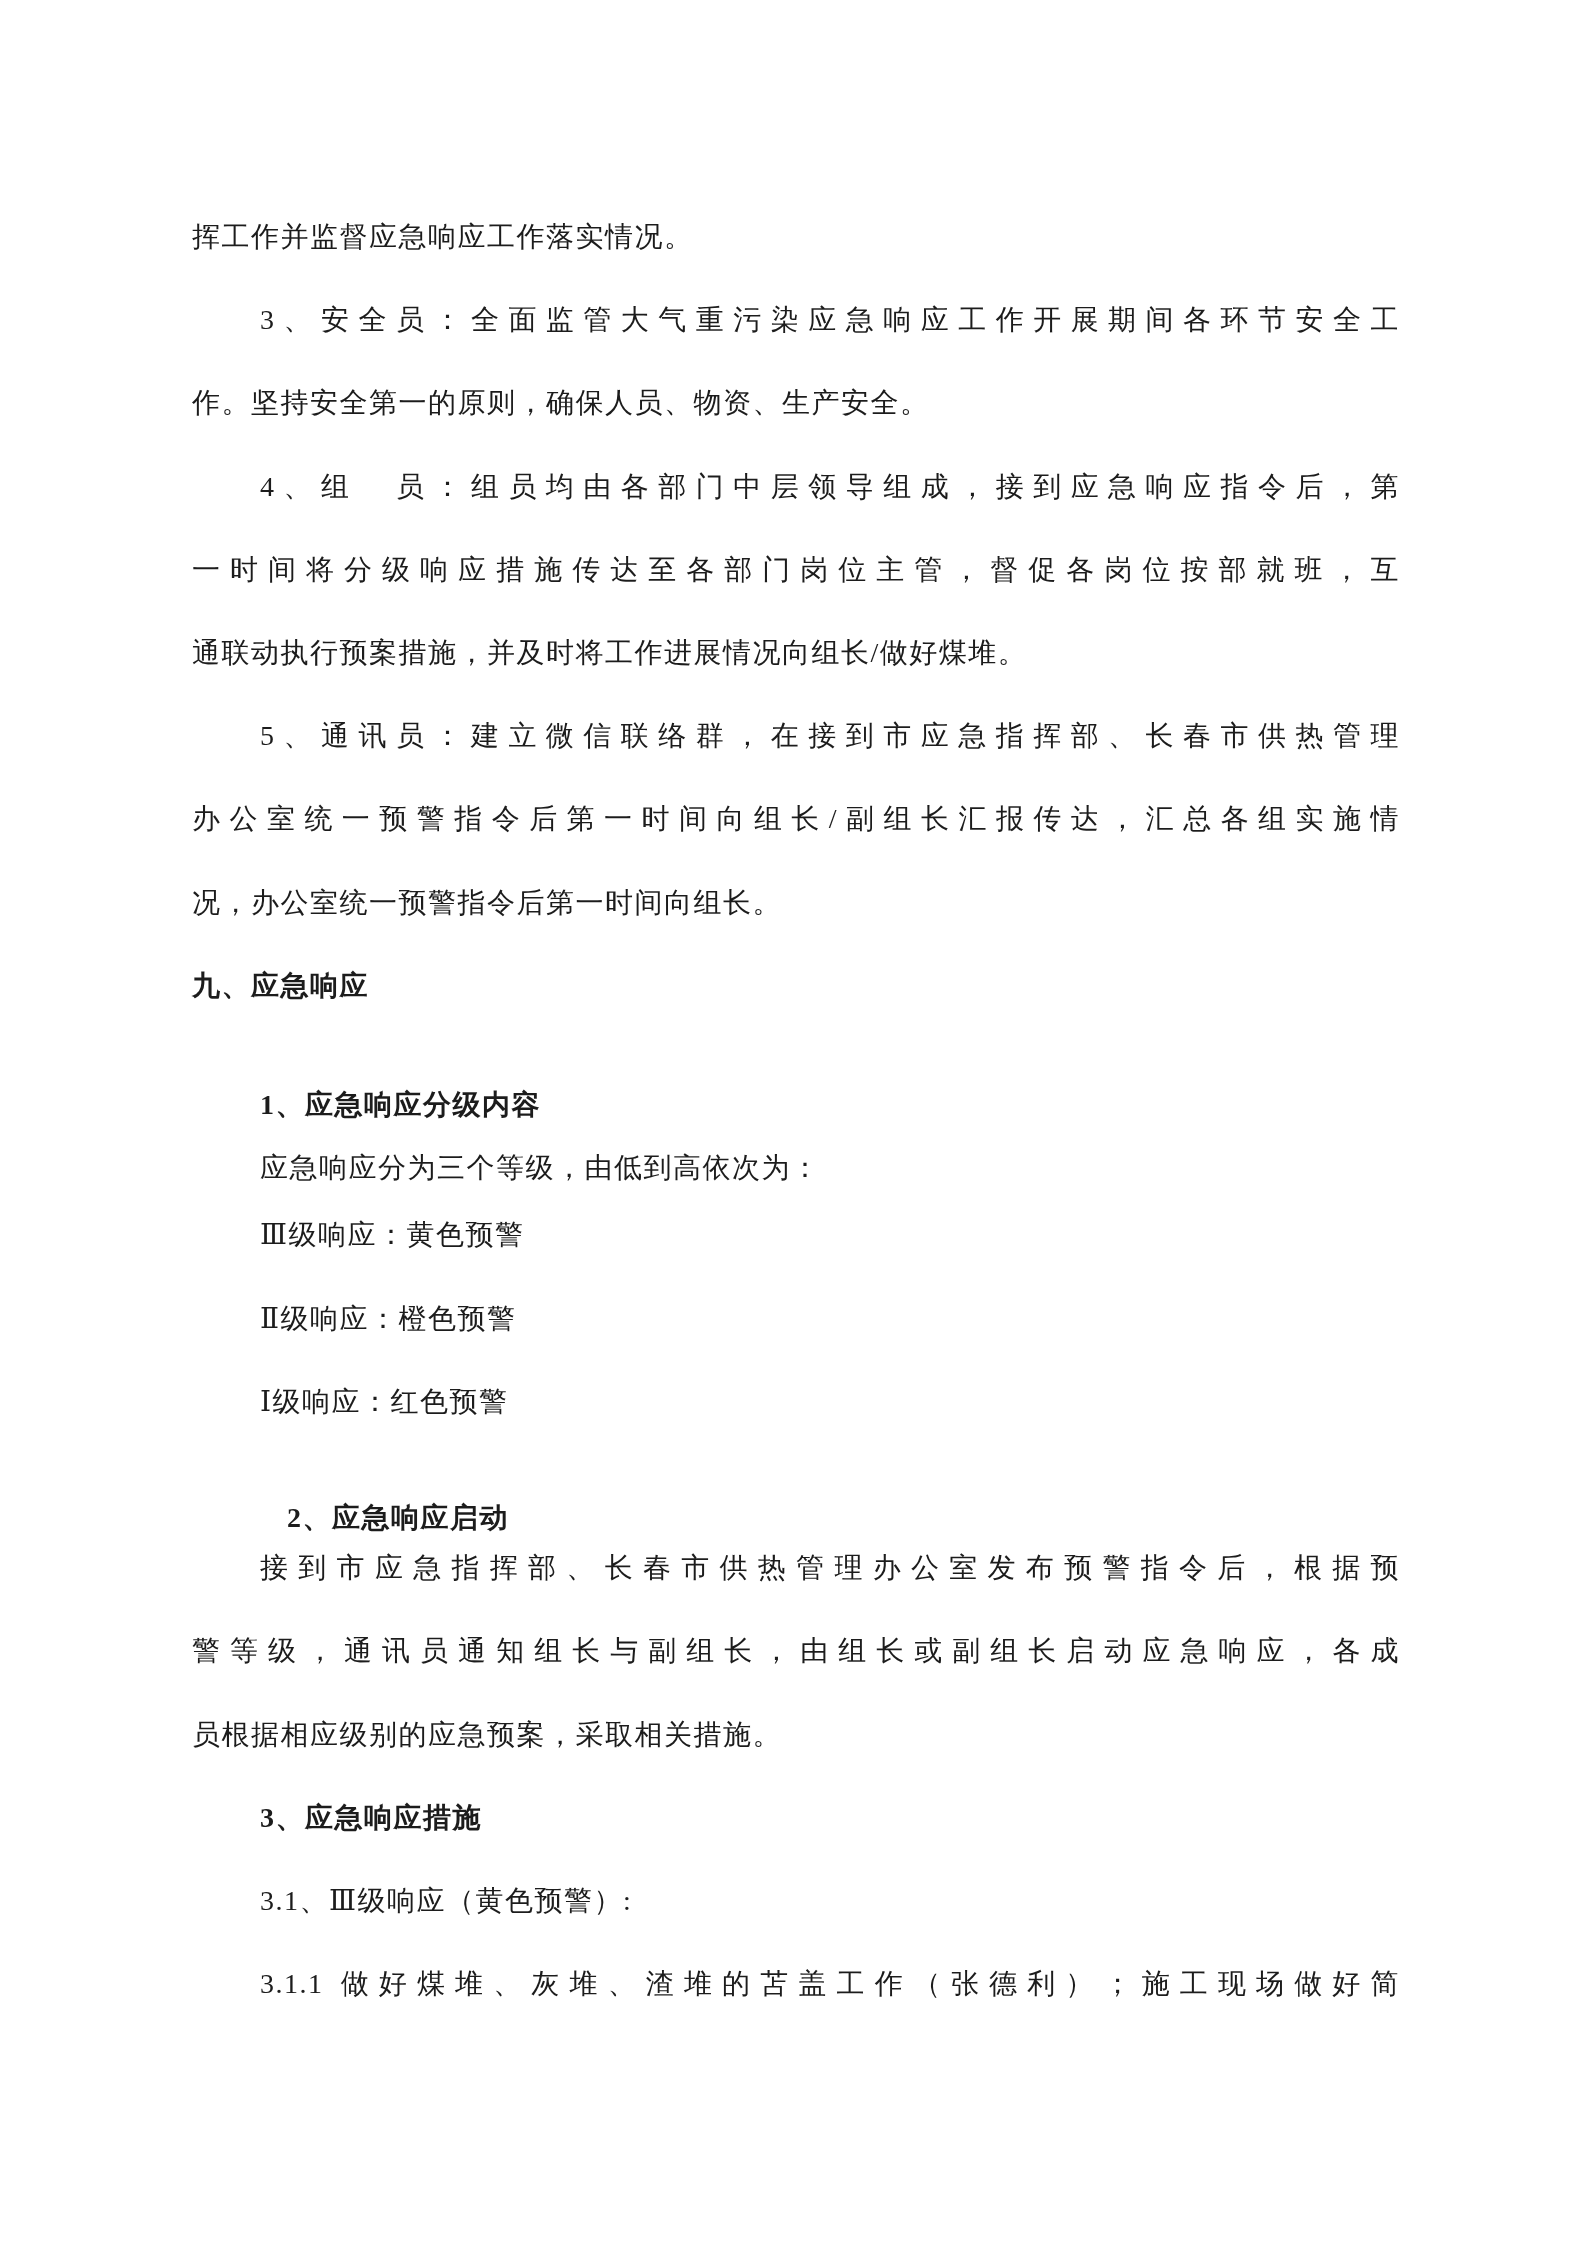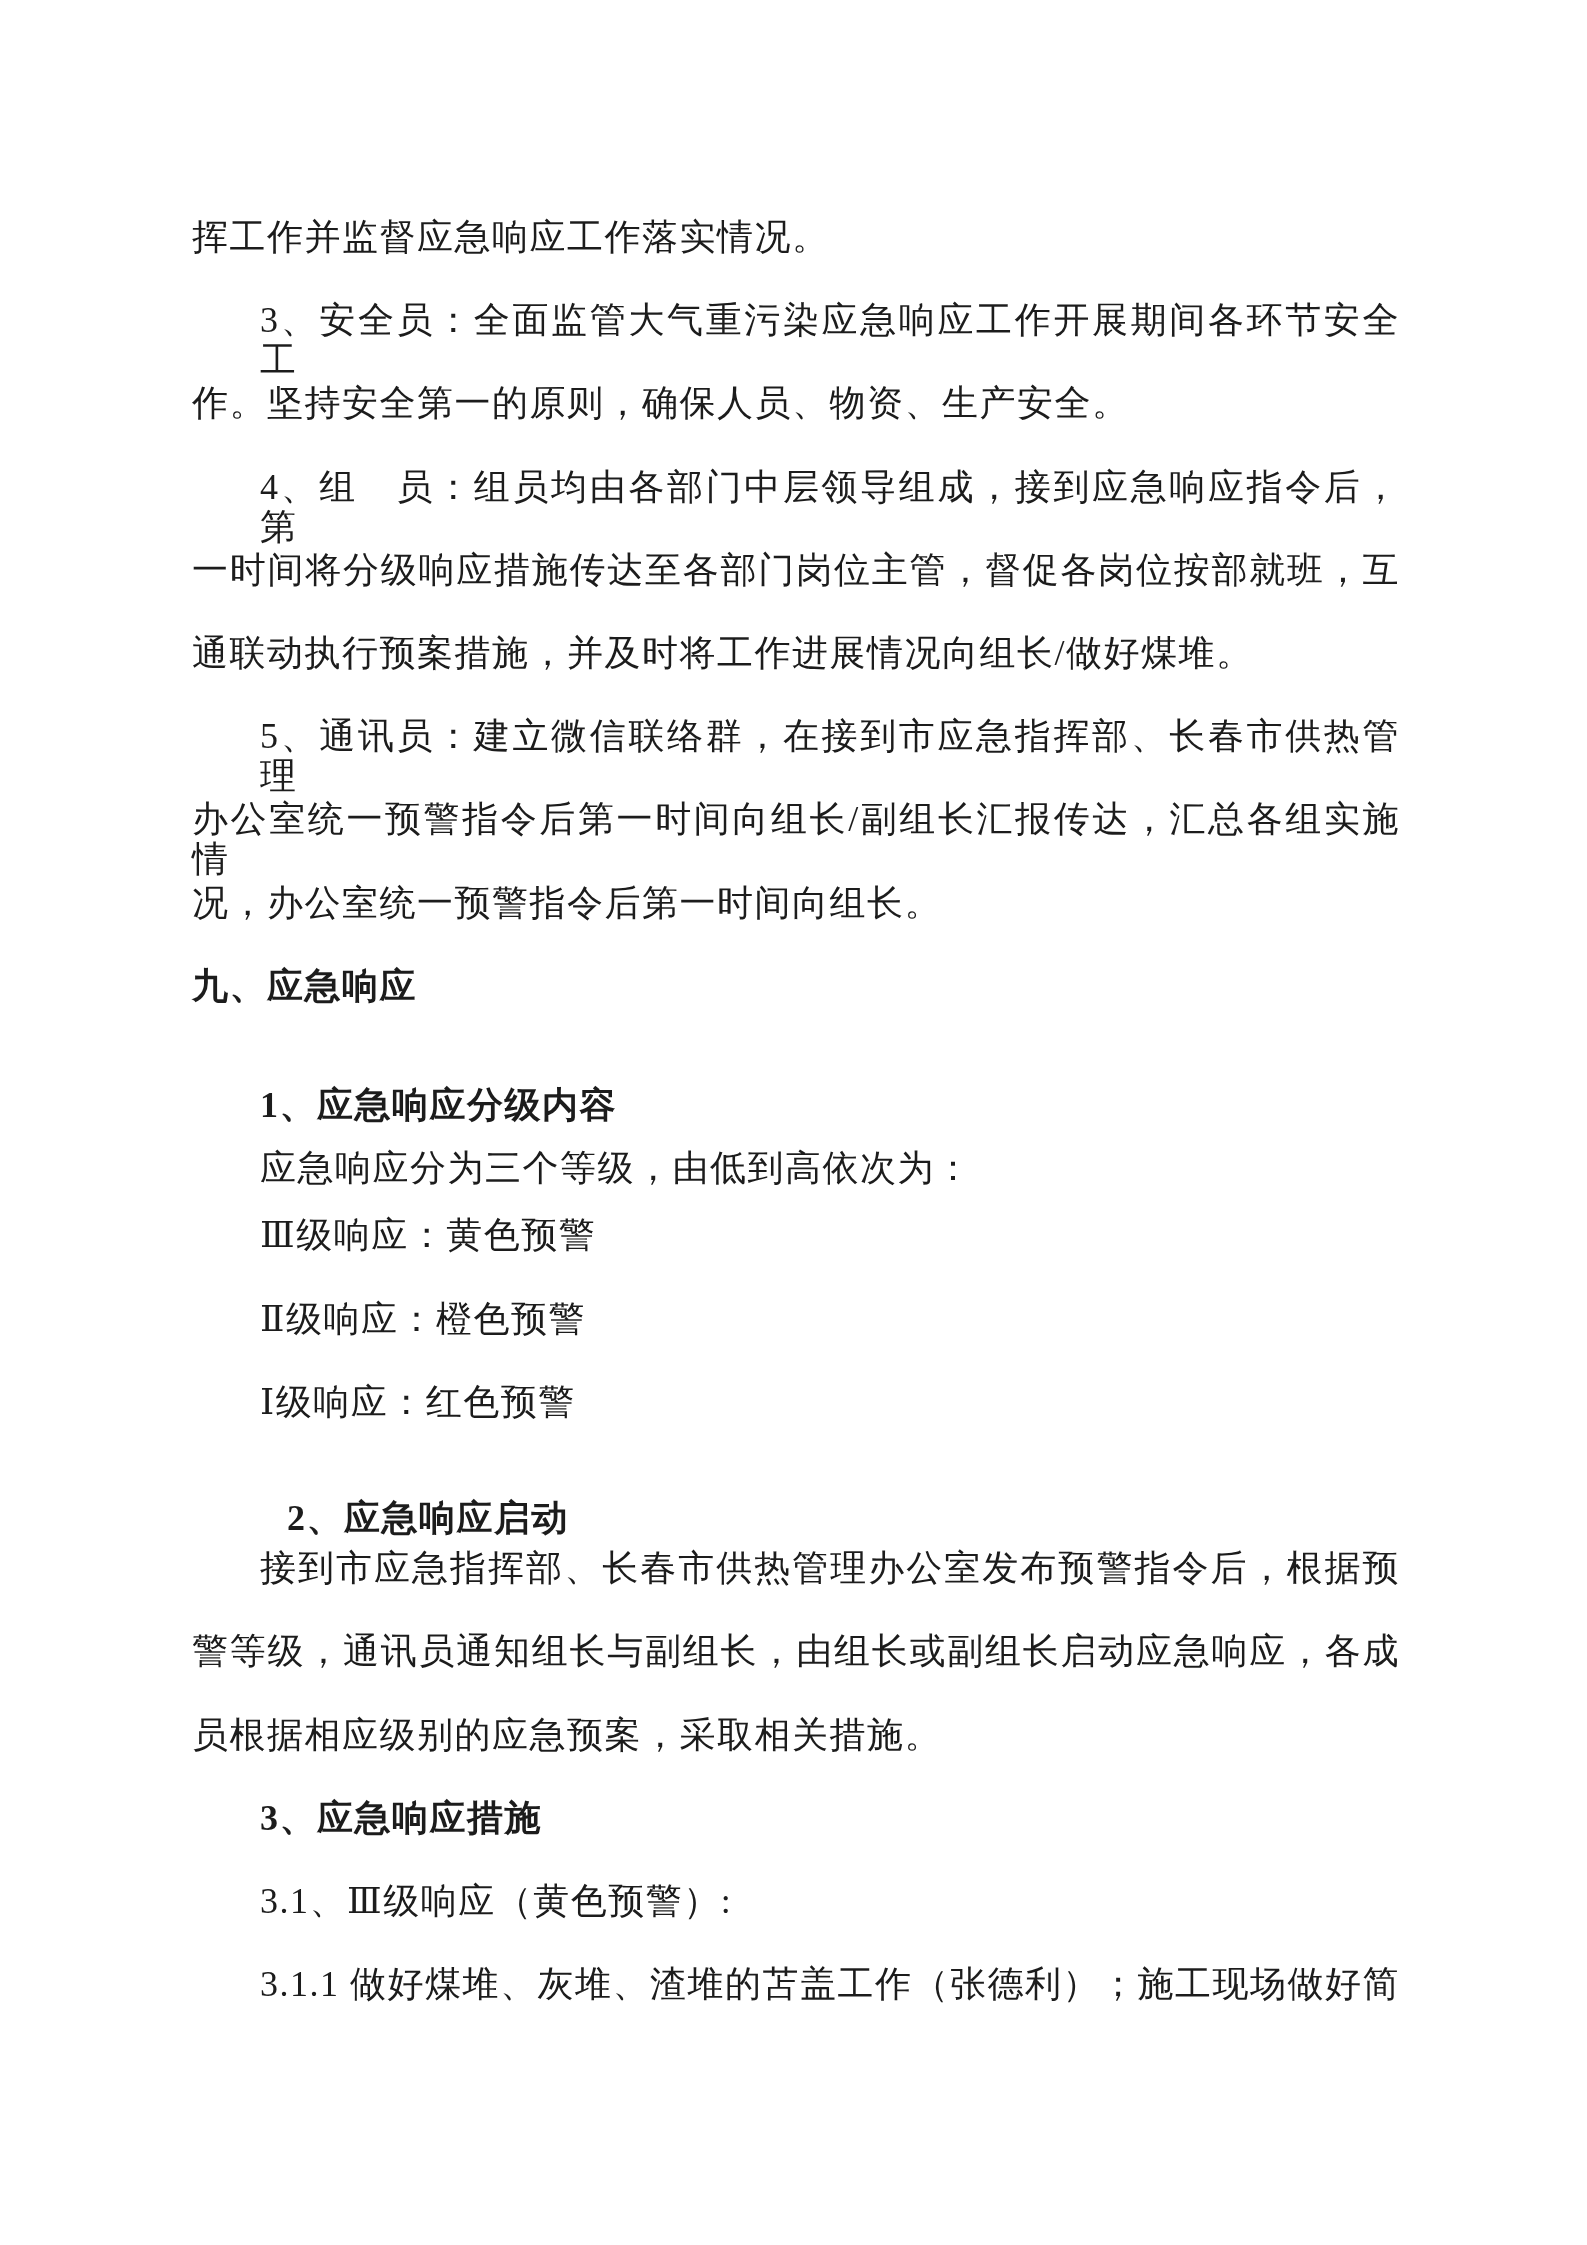--- a/index.html
+++ b/index.html
@@ -12,21 +12,21 @@
     width: 1587px;
     height: 2245px;
     background: #ffffff;
     overflow: hidden;
     font-family: "Liberation Serif", "DejaVu Serif", serif;
     color: #1c1c1c;
   }
   .line {
     position: absolute;
     left: 192px;
-    font-size: 36px;
+    font-size: 28px;
     line-height: 40px;
     letter-spacing: 1.5px;
     white-space: pre;
     font-kerning: none;
   }
   .ind { left: 260px; }
   .b   { font-weight: bold; }
   .j {
     white-space: normal;
     width: 1208px;

